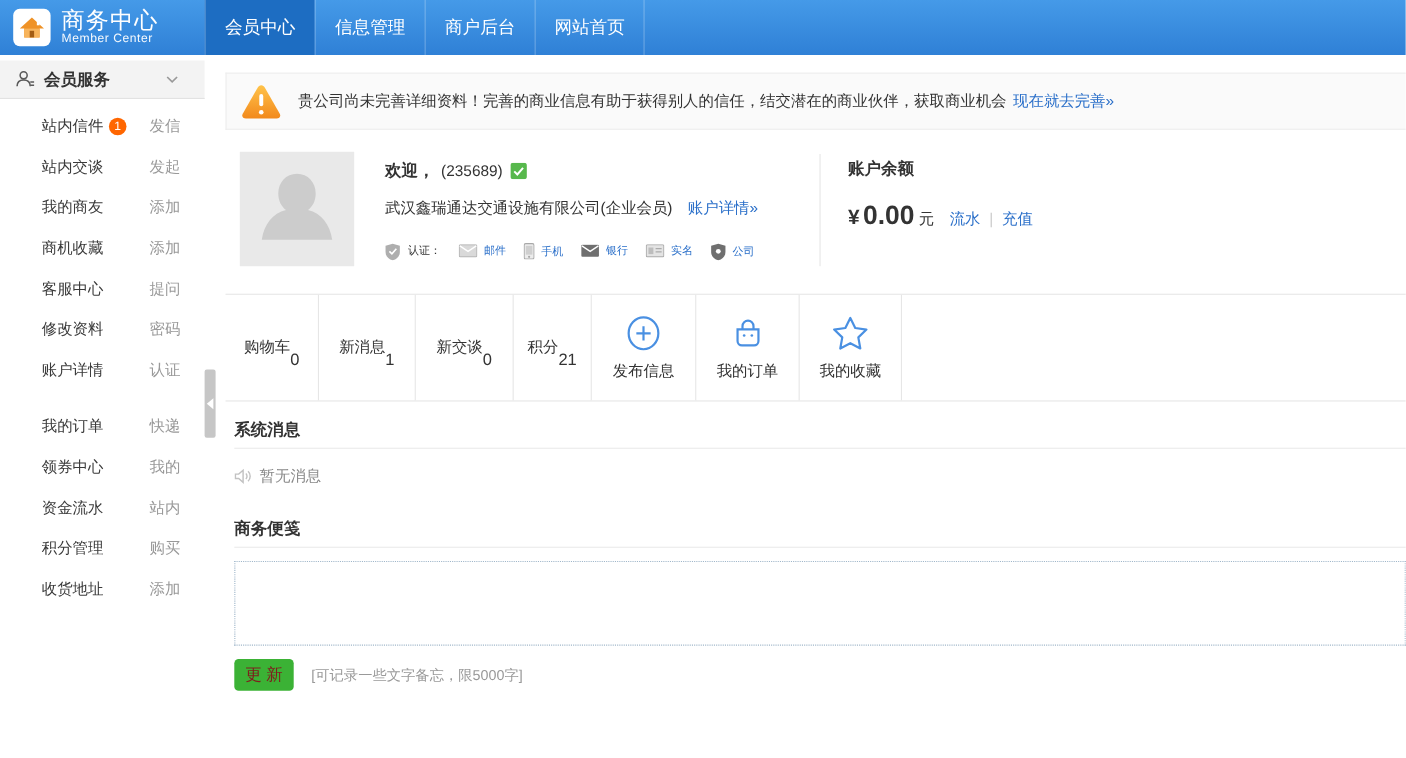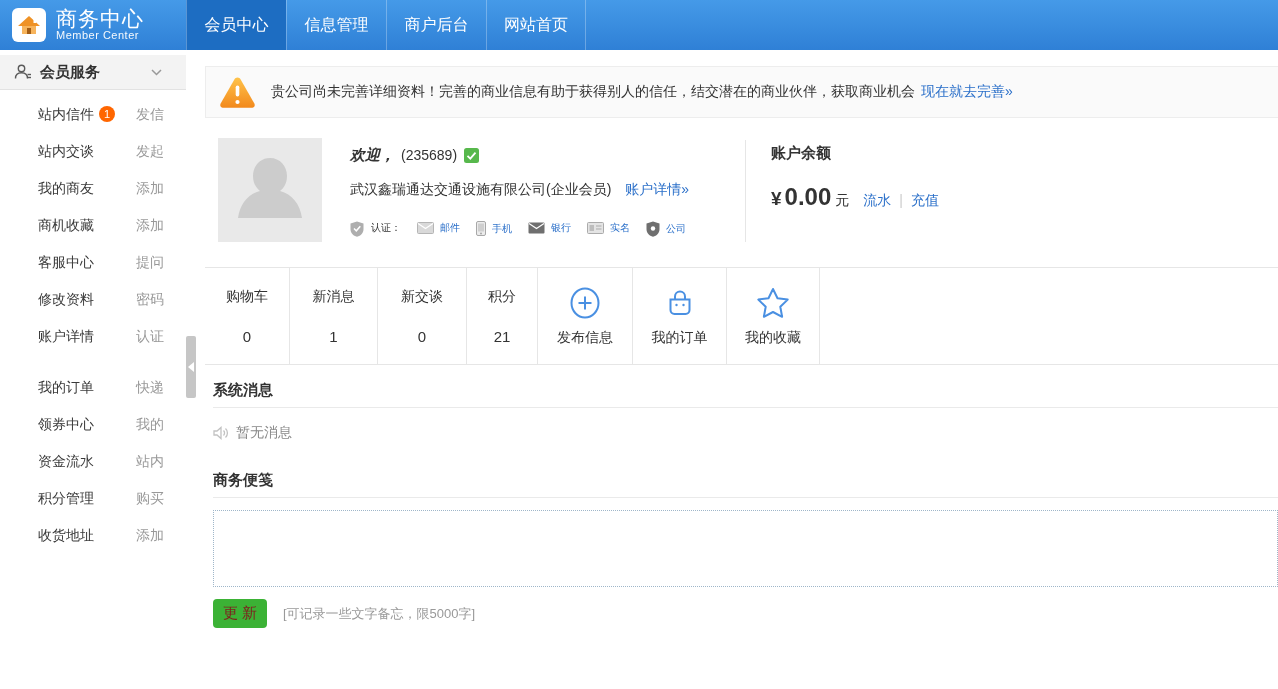--- a/index.html
+++ b/index.html
@@ -44,41 +44,41 @@
 
   .notice { margin-top:16px; height:52px; background:#fafafa;
     border:1px solid #ededed; border-right:none; display:flex; align-items:center; padding-left:13px; }
   .notice-text { font-size:14px; color:#333; margin-left:15px; }
   .notice-link { font-size:14px; color:#2a6fc9; margin-left:6px; text-decoration:none; cursor:pointer; }
 
   .profile { margin-top:20px; height:104px; position:relative; display:flex; }
   .avatar { width:104px; height:104px; margin-left:13px; background:#e9e9e9; flex:0 0 auto; }
   .p-info { margin-left:28px; padding-top:6px; }
   .p-line1 { display:flex; align-items:center; height:22px; }
-  .p-welcome { font-size:15px; font-weight:bold;font-style:italic; }
+  .p-welcome { font-size:15px; font-weight:bold; }
   .p-id { font-size:14px; margin-left:6px; }
   .p-line2 { display:flex; align-items:center; height:22px; margin-top:13px; font-size:14px; }
   .p-detail { color:#2a6fc9; margin-left:14px; text-decoration:none; cursor:pointer; }
   .p-line3 { display:flex; align-items:flex-start; height:22px; margin-top:20px; font-size:10px; }
   .cert-label { margin-left:7px; }
   .cert { display:flex; align-items:center; margin-left:16px; }
   .cert a { color:#2a6fc9; text-decoration:none; margin-left:6px; cursor:pointer; }
   .v-divider { position:absolute; left:540px; top:2px; height:102px; border-left:1px solid #e6e6e6; }
   .balance { position:absolute; left:566px; top:6px; }
   .bal-title { font-size:15px; font-weight:bold; }
   .bal-row { margin-top:20px; display:flex; align-items:baseline; }
   .bal-cur { font-size:19px; font-weight:bold; }
   .bal-amt { font-size:24px; font-weight:bold; margin-left:3px; }
   .bal-unit { font-size:14px; margin-left:4px; }
   .bal-links { margin-left:14px; font-size:14px; }
   .bal-links a { color:#2a6fc9; text-decoration:none; cursor:pointer; }
   .bal-sep { color:#ccc; margin:0 8px; }
 
   .stats { margin-top:25px; height:98px; border-top:1px solid #e6e6e6; border-bottom:1px solid #e6e6e6; display:flex; }
-  .stat-cell { border-right:1px solid #e6e6e6; display:flex; flex-direction:column;
+  .stat-cell { border-right:1px solid #e6e6e6; display:flex; flex-direction:row;
     align-items:center; justify-content:center; cursor:pointer; }
   .stat-cell .s-lbl { font-size:14px; color:#333; }
   .stat-cell .s-val { font-size:15px; color:#333; margin-top:22px; }
   .action-cell { border-right:1px solid #e6e6e6; display:flex; flex-direction:column;
     align-items:center; justify-content:center; cursor:pointer; }
   .action-cell .a-lbl { font-size:14px; color:#333; margin-top:9px; }
   .stats .filler { flex:1; }
 
   .sec-header { margin:16px 0 0 8px; font-size:15px; font-weight:bold; color:#333;
     padding-bottom:7px; border-bottom:1px solid #eaeaea; margin-right:0; }

